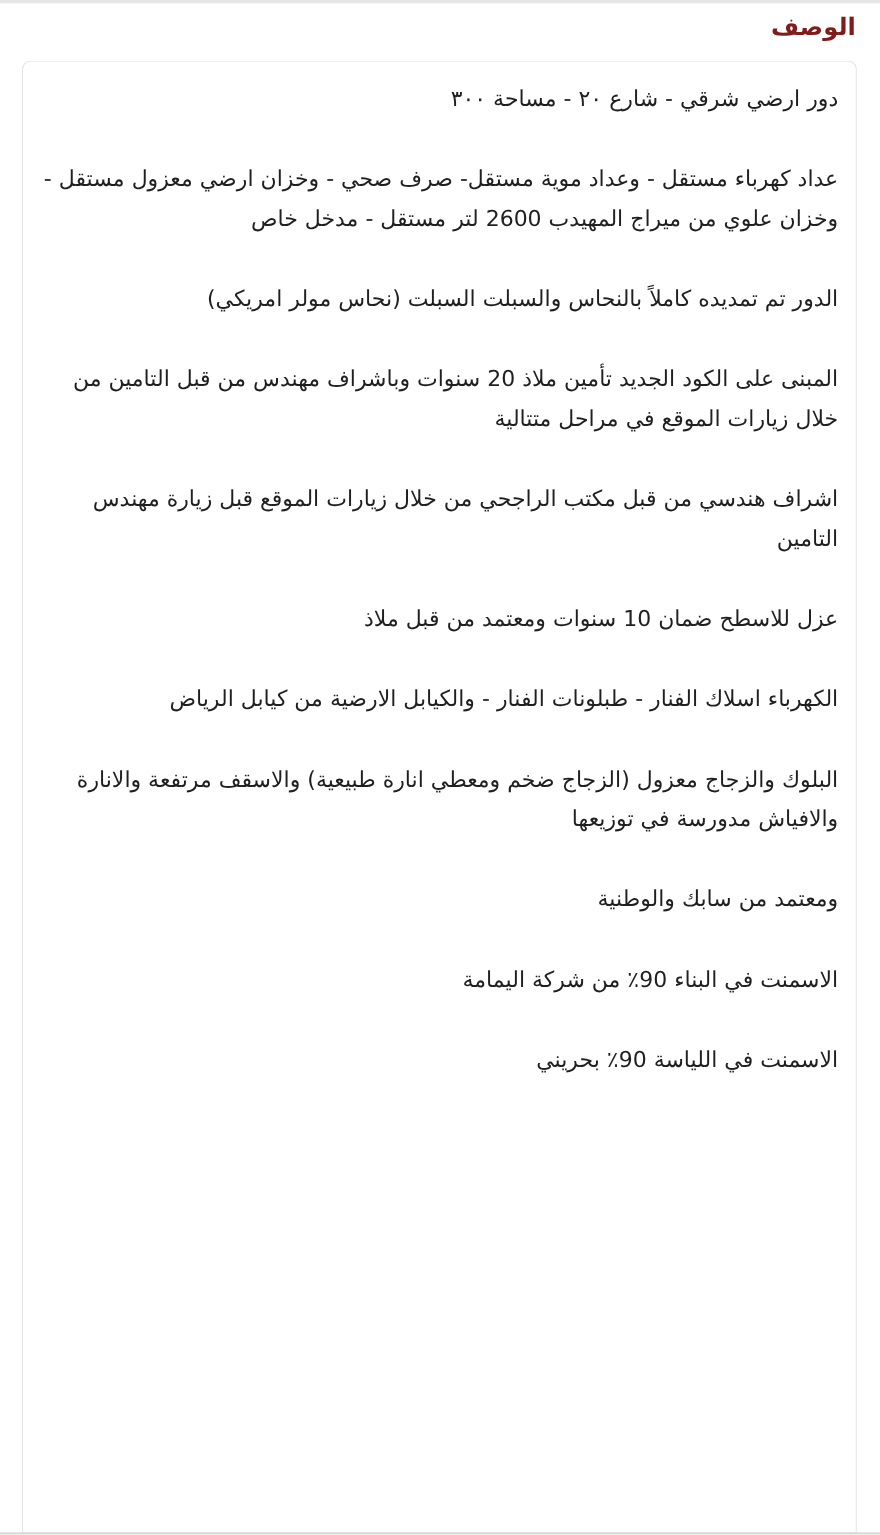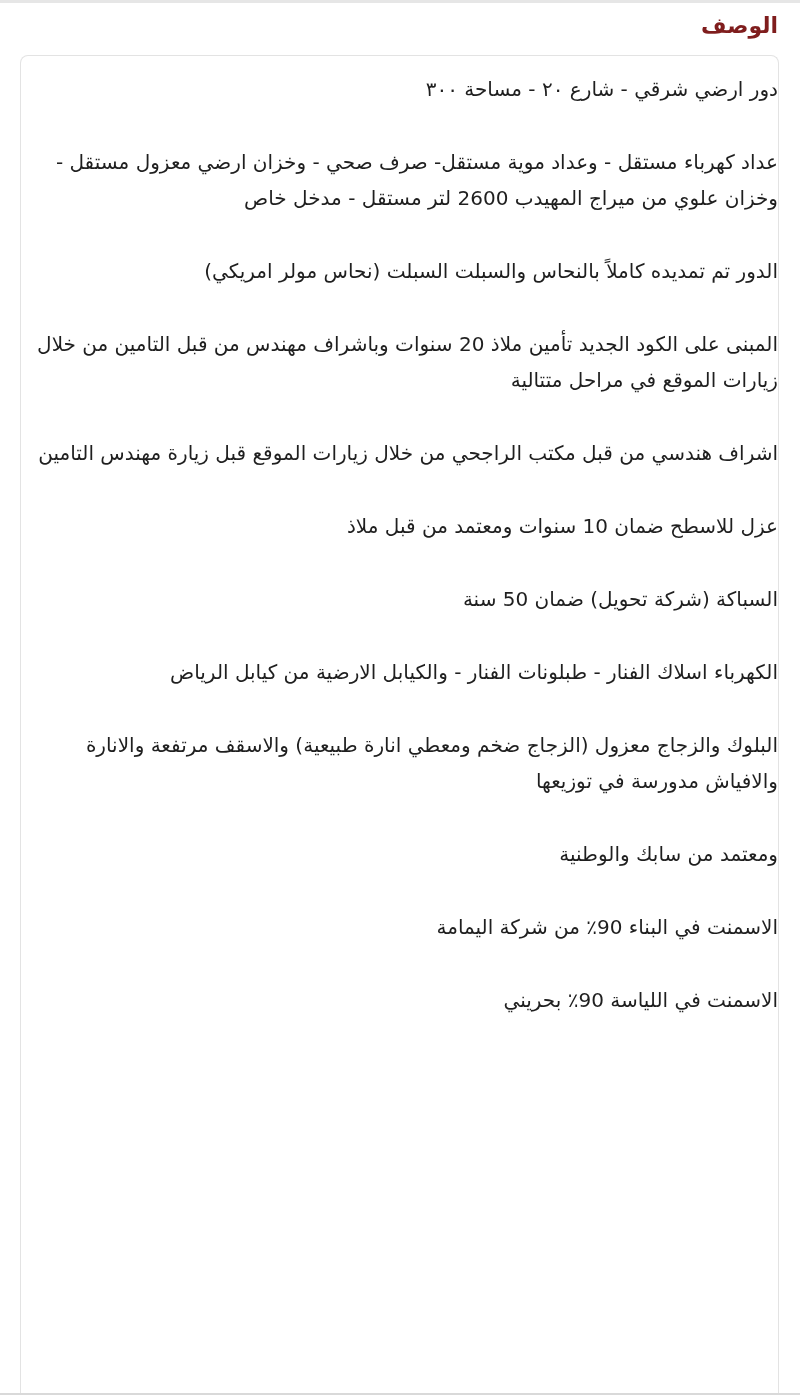--- a/index.html
+++ b/index.html
@@ -35,21 +35,21 @@
       position: absolute;
       left: 20px;
       right: 21px;
       top: 55px;
       bottom: 1px;
       border: 1.5px solid #e3e3e3;
       border-bottom-color: #dcdcdc;
       border-radius: 8px 8px 0 0;
       background: #ffffff;
       box-sizing: border-box;
-      padding: 15px 0 10px 16px;
+      padding: 15px 16px 10px 16px;
     }
     .para {
       font-size: 20px;
       line-height: 36px;
       color: #1f1f1f;
       margin: 0 0 37px 0;
       text-align: right;
       white-space: normal;
     }
     .para:last-child { margin-bottom: 13px; }
@@ -67,21 +67,20 @@
 
 <div class="section-title">الوصف</div>
 
 <div class="card">
   <p class="para">دور ارضي شرقي - شارع ٢٠ - مساحة ٣٠٠</p>
   <p class="para">عداد كهرباء مستقل - وعداد موية مستقل- صرف صحي - وخزان ارضي معزول مستقل - وخزان علوي من ميراج المهيدب 2600 لتر مستقل - مدخل خاص</p>
   <p class="para">الدور تم تمديده كاملاً بالنحاس والسبلت السبلت (نحاس مولر امريكي)</p>
   <p class="para">المبنى على الكود الجديد تأمين ملاذ 20 سنوات وباشراف مهندس من قبل التامين من خلال زيارات الموقع في مراحل متتالية</p>
   <p class="para">اشراف هندسي من قبل مكتب الراجحي من خلال زيارات الموقع قبل زيارة مهندس التامين</p>
   <p class="para">عزل للاسطح ضمان 10 سنوات ومعتمد من قبل ملاذ</p>
-  <p class="para">السباكة (شركة تحويل) ضمان 50 سنة</p>
   <p class="para">الكهرباء اسلاك الفنار - طبلونات الفنار - والكيابل الارضية من كيابل الرياض</p>
   <p class="para">البلوك والزجاج معزول (الزجاج ضخم ومعطي انارة طبيعية) والاسقف مرتفعة والانارة والافياش مدورسة في توزيعها</p>
   <p class="para">ومعتمد من سابك والوطنية</p>
   <p class="para">الاسمنت في البناء  90٪ من شركة اليمامة</p>
   <p class="para">الاسمنت في اللياسة 90٪ بحريني</p>
 </div>
 
 <div class="bottom-rule"></div>
 
 </body></html>

